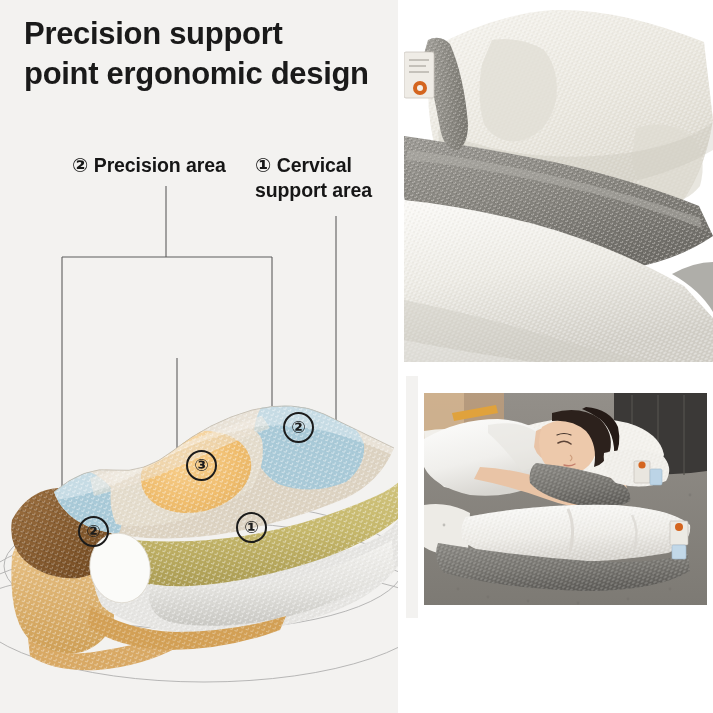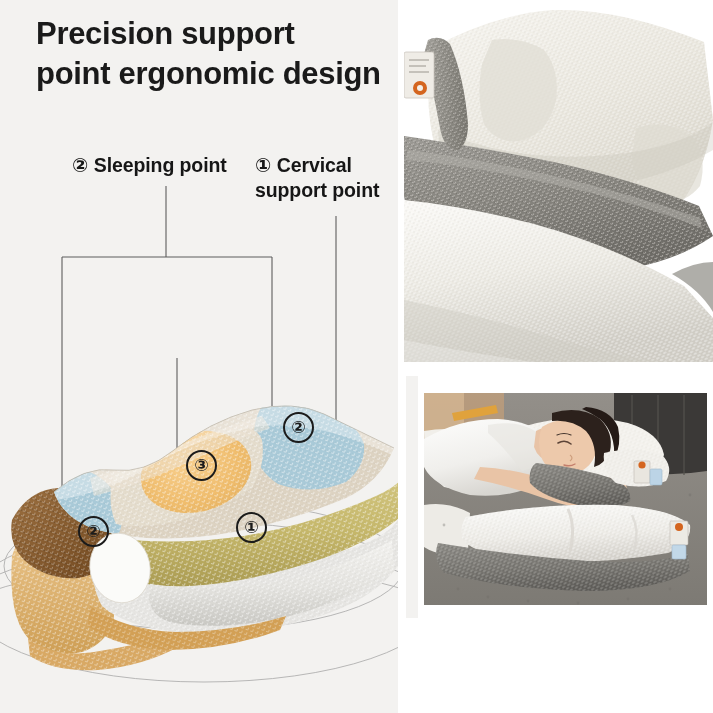--- a/index.html
+++ b/index.html
@@ -11,21 +11,21 @@
     position:relative;
   }
   #root{position:absolute;inset:0;background:#f3f2f0;}
 
   
   .left-panel{position:absolute;left:0;top:0;width:404px;height:713px;background:#f3f2f0;overflow:hidden;}
 
   .title{
     position:absolute;left:24px;top:14px;width:392px;
     font-size:31px;line-height:1.28;font-weight:700;color:#1a1a1a;
-    letter-spacing:-0.3px;white-space:pre-line;margin-left:12px;
+    letter-spacing:-0.3px;white-space:pre-line;
   }
 
   
   .lbl{position:absolute;font-size:19.5px;font-weight:600;color:#161616;letter-spacing:-0.1px;line-height:1.3;}
   #lbl-sleeping{left:72px;top:153px;}
   #lbl-cervical{left:255px;top:153px;width:150px;}
   #lbl-brain{left:100px;top:291px;width:180px;text-align:left;}
 
   
   .connectors{position:absolute;left:0;top:0;width:404px;height:713px;}
@@ -75,23 +75,23 @@
         <line x1="62" y1="257" x2="62" y2="492"></line>
 
         <line x1="272" y1="257" x2="272" y2="406"></line>
 
         <line x1="177" y1="358" x2="177" y2="462"></line>
 
         <line x1="336" y1="216" x2="336" y2="468"></line>
       </g>
     </svg>
 
-    <div class="lbl" id="lbl-sleeping">② Sleeping point</div>
+    <div class="lbl" id="lbl-sleeping">② Precision area</div>
     <div class="lbl" id="lbl-cervical" style="white-space:pre-line;">① Cervical
-support point</div>
+support area</div>
 
     <div class="pillow-wrap">
       <svg class="pillow-svg" viewBox="0 0 420 330" width="420" height="330">
         <defs>
 
           <pattern id="mesh" width="5" height="5" patternUnits="userSpaceOnUse" patternTransform="rotate(20)">
             <rect width="5" height="5" fill="none"></rect>
             <path d="M0 2.5 h2.5 M2.5 0 v2.5" stroke="#ffffff" stroke-width="1.1" opacity="0.55"></path>
             <path d="M2.5 2.5 h2.5 M0 0 v2.5" stroke="#000000" stroke-width="0.5" opacity="0.08"></path>
           </pattern>

